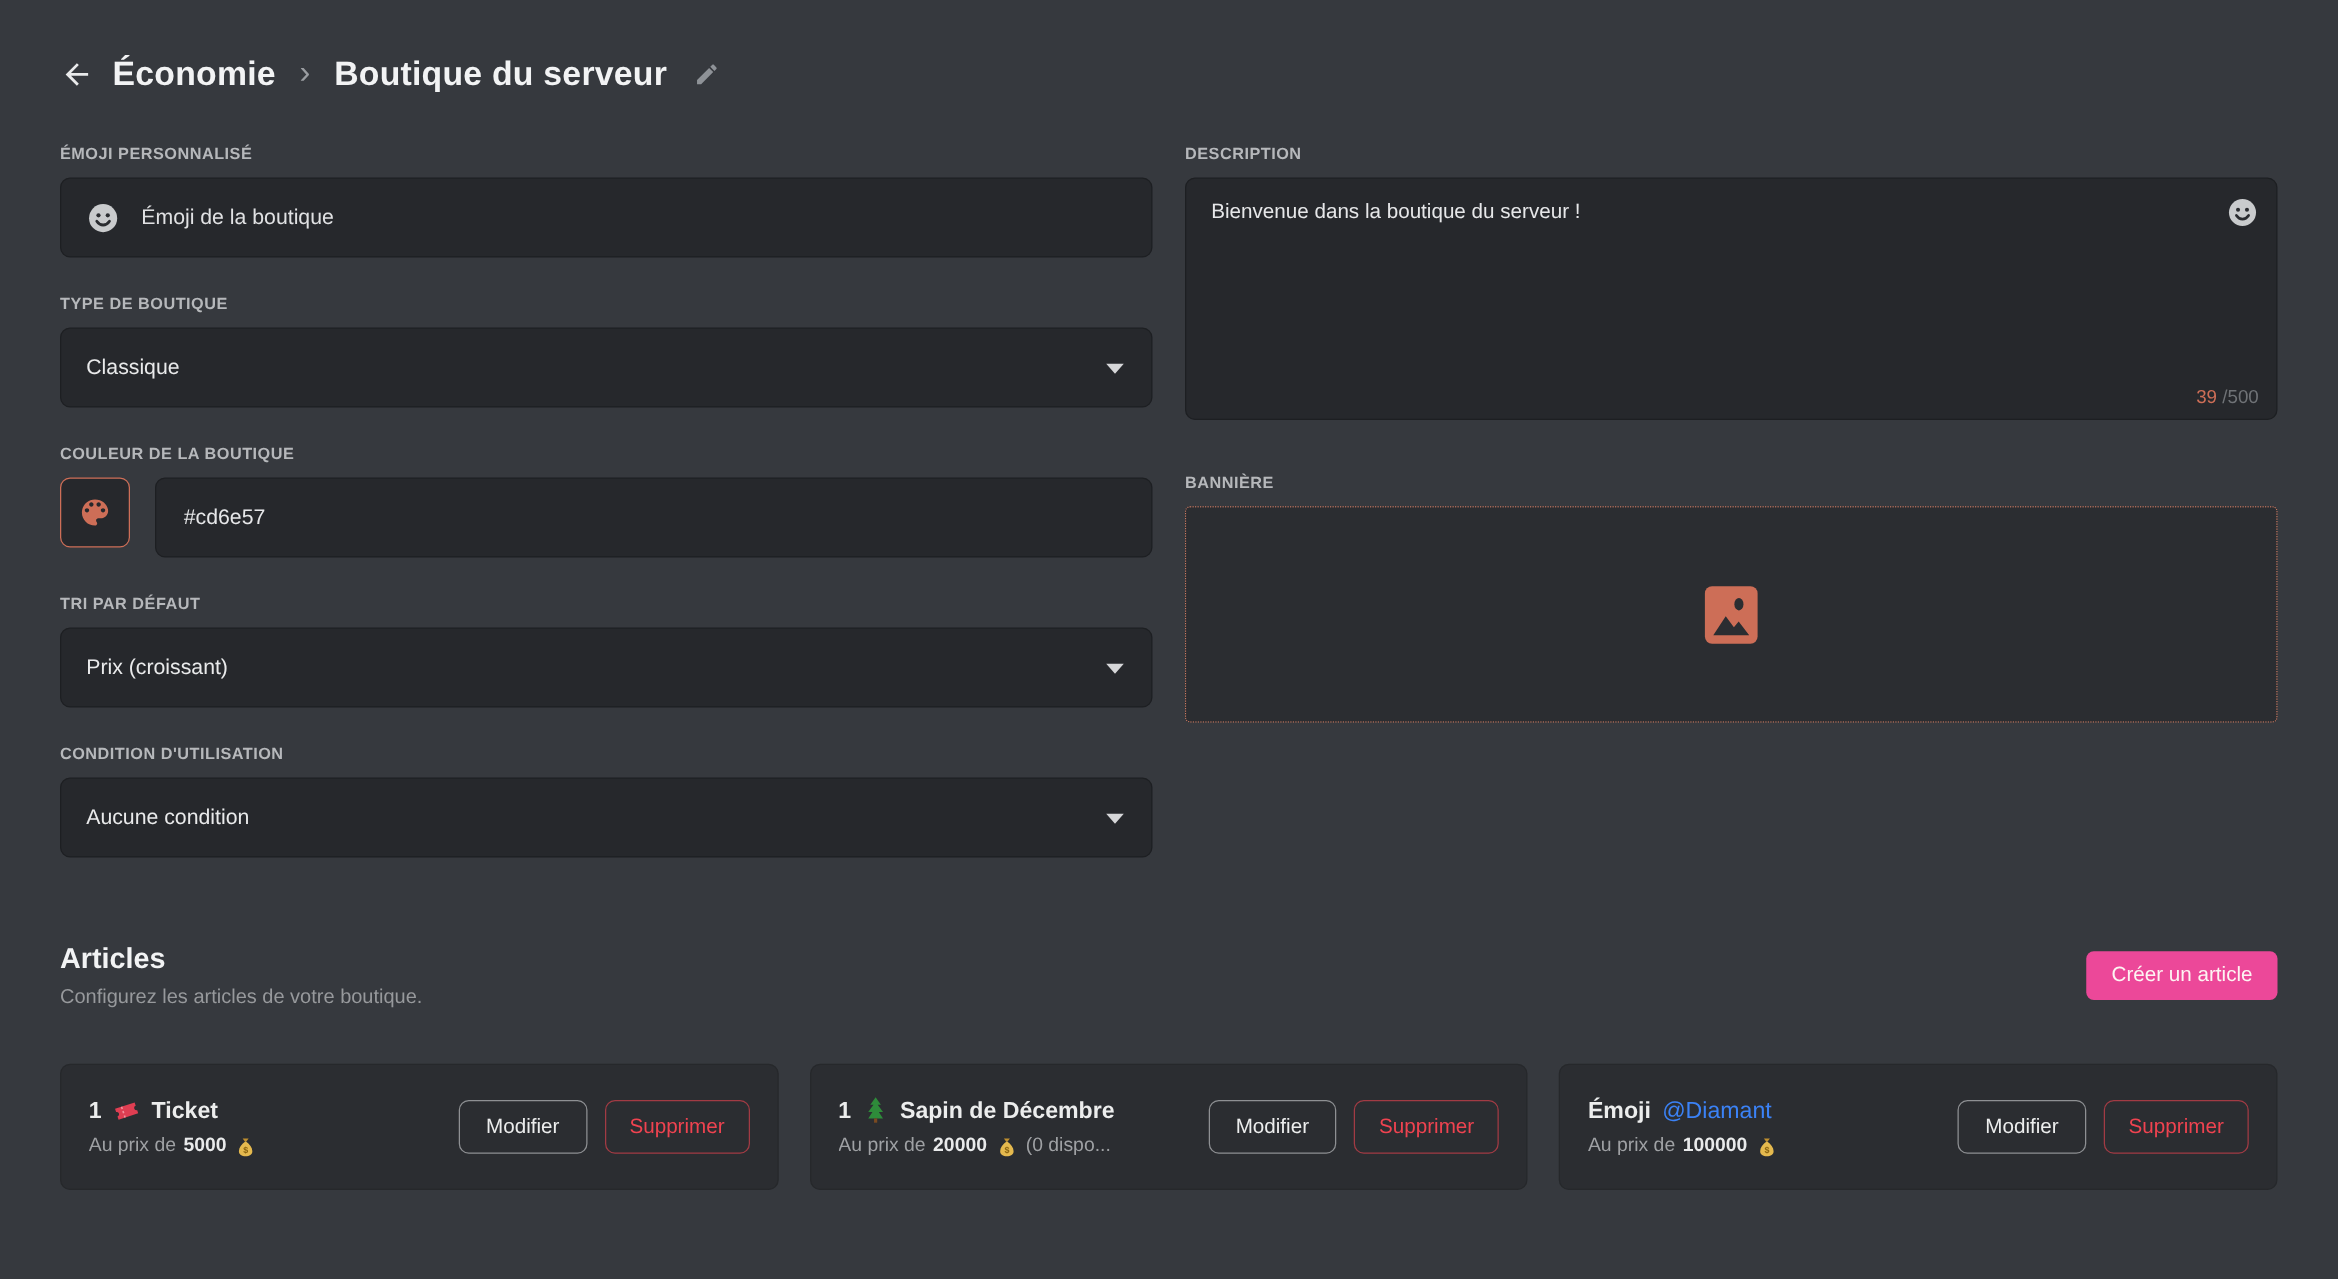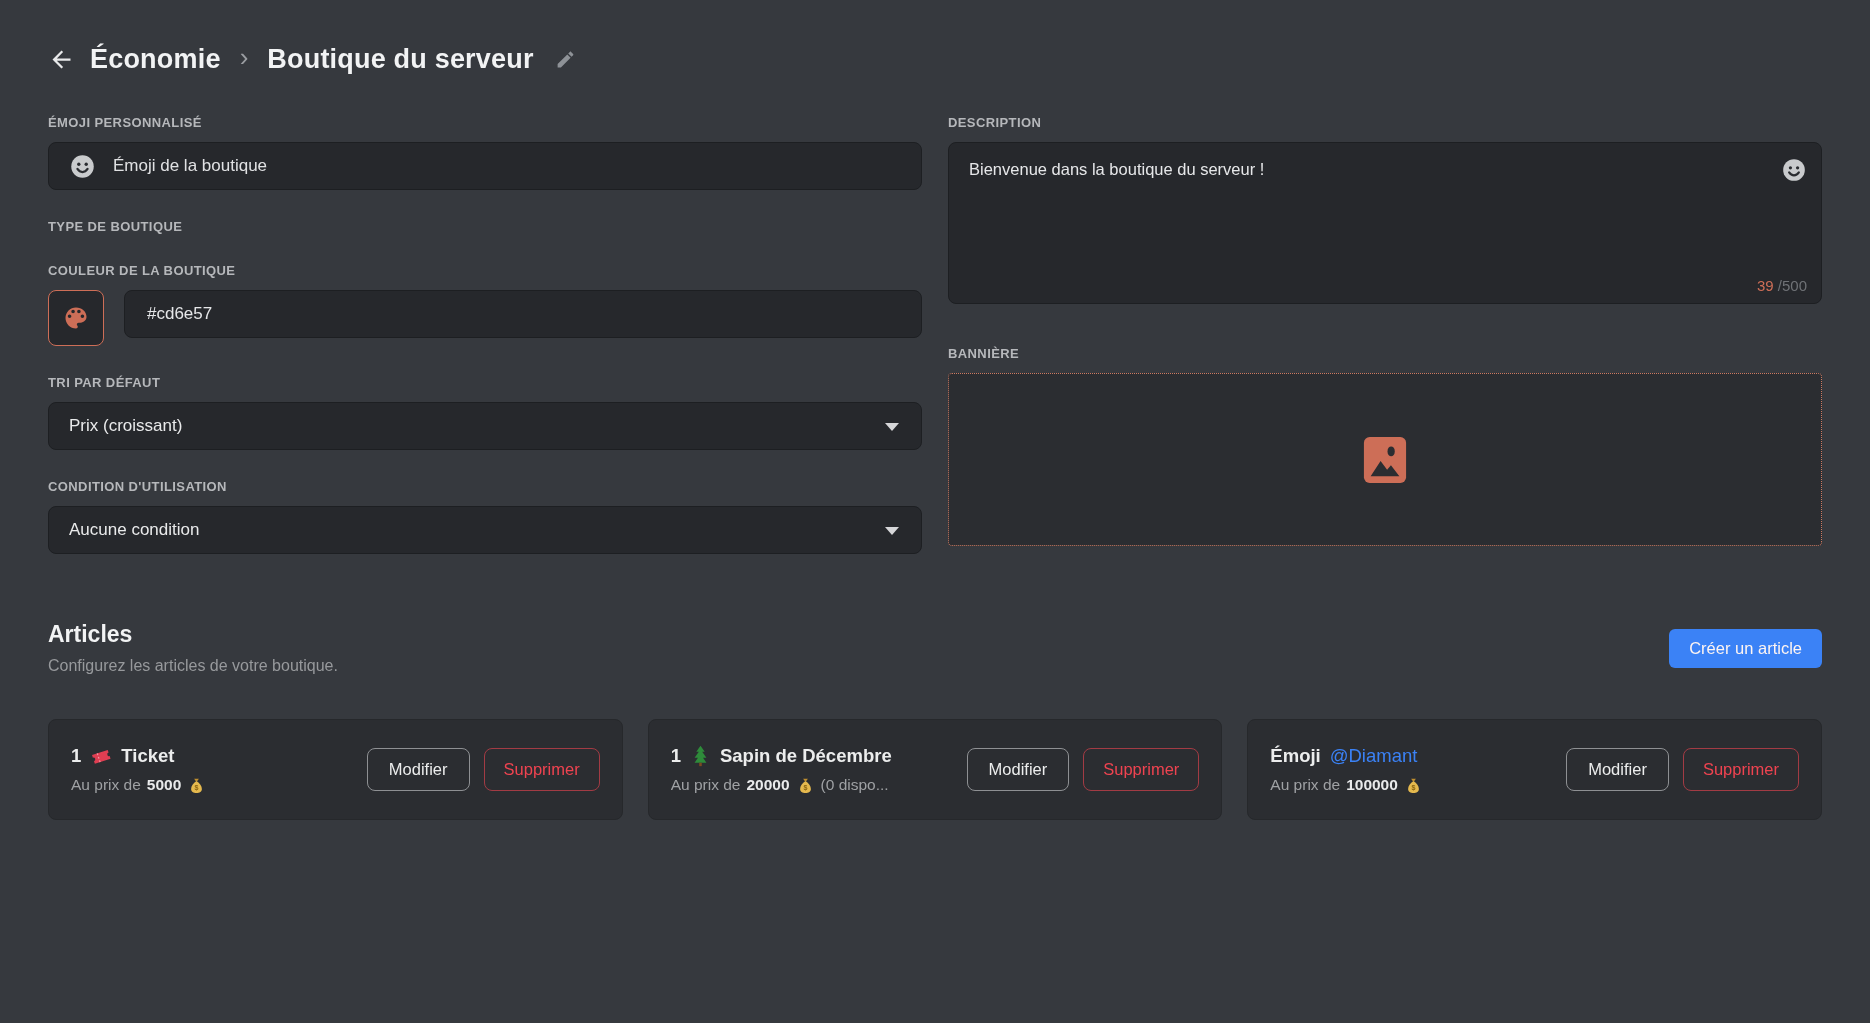--- a/index.html
+++ b/index.html
@@ -22,21 +22,21 @@
   .page-subtitle { margin-top: 15px; font-size: 15.5px; color: #9b9ea2; }
 
   
   .form-grid { margin-top: 38px; display: grid; grid-template-columns: 1fr 1fr; column-gap: 26px; align-items: start; }
   .field { margin-bottom: 29px; }
   .field-label { font-size: 13px; font-weight: 700; color: #b6b8bb; letter-spacing: .4px; margin-bottom: 12px; }
   .control {
     background: #26282c;
     border: 1px solid #1d1f22;
     border-radius: 8px;
-    height: 48px;
+    height: 64px;
     display: flex;
     align-items: center;
     padding: 0 20px;
     font-size: 17px;
     color: #e9eaeb;
     box-sizing: border-box;
     position: relative;
   }
   .select { cursor: pointer; }
   .select .caret {
@@ -61,42 +61,42 @@
   .color-row .hexwrap { flex: 1; }
   .hexwrap input {
     width: 100%; background: transparent; border: none; outline: none;
     font-family: "Liberation Sans", sans-serif; font-size: 17px; color: #e6e7e9;
   }
 
   
   .field-description { margin-bottom: 42px; }
   .textarea-box {
     background: #26282c; border: 1px solid #1d1f22; border-radius: 8px;
-    height: 162px; box-sizing: border-box; position: relative;
+    height: 194px; box-sizing: border-box; position: relative;
     padding: 17px 52px 17px 20px; font-size: 16.5px; color: #e6e7e9;
   }
   .textarea-box .emoji-corner { position: absolute; top: 14px; right: 14px; cursor: pointer; }
   .char-counter { position: absolute; right: 14px; bottom: 9px; font-size: 15px; }
   .char-counter .count { color: #cd6e57; }
   .char-counter .max { color: #6f7276; }
 
   
   .banner-box {
     height: 173px; box-sizing: border-box;
     background: #2b2d31; border: 1px dotted #cc7a61; border-radius: 4px;
     display: flex; align-items: center; justify-content: center; cursor: pointer;
   }
 
   
   .articles { margin-top: 38px; }
   .articles-header { display: flex; justify-content: space-between; align-items: center; }
   .articles-title { font-size: 23px; font-weight: 700; color: #f2f3f4; margin: 0; }
   .articles-subtitle { margin: 9px 0 0 0; font-size: 16px; color: #97999c; }
   .create-article-btn {
-    background: #3b82f6; color: #fdf4f2; border: none; border-radius: 6px;
+    background: #ec4899; color: #fdf4f2; border: none; border-radius: 6px;
     font-family: "Liberation Sans", sans-serif; font-size: 16.5px;
     padding: 10px 20px; cursor: pointer;
   }
 
   .cards-row { margin-top: 44px; display: flex; gap: 25px; }
   .card {
     flex: 1; min-width: 0; background: #2b2d31; border: 1px solid #26282b; border-radius: 8px;
     padding: 16px 22px; box-sizing: border-box; min-height: 101px;
     display: flex; align-items: center; justify-content: space-between; gap: 12px;
   }
@@ -155,20 +155,24 @@
                 <circle cx="15.3" cy="10" r="1.5" fill="#2a2c30"></circle>
                 <path d="M7.5 14.2c1.2 1.8 2.7 2.7 4.5 2.7s3.3-.9 4.5-2.7" stroke="#2a2c30" stroke-width="2" fill="none" stroke-linecap="round"></path>
               </svg>
           </span>
           <input type="text" placeholder="Émoji de la boutique" style="">
         </div>
       </div>
 
       <div class="field">
         <div class="field-label">TYPE DE BOUTIQUE</div>
+        <div class="control select">
+          <span>Classique</span>
+          <span class="caret"></span>
+        </div>
       </div>
 
       <div class="field">
         <div class="field-label">COULEUR DE LA BOUTIQUE</div>
         <div class="color-row">
           <div class="color-btn">
             <span>
               <svg width="28" height="28" viewBox="0 0 24 24" fill="#cd6e57">
                   <path d="M12 3c-4.97 0-9 4.03-9 9s4.03 9 9 9c.83 0 1.5-.67 1.5-1.5 0-.39-.15-.74-.39-1.01-.23-.26-.38-.61-.38-.99 0-.83.67-1.5 1.5-1.5H16c2.76 0 5-2.24 5-5 0-4.42-4.03-8-9-8zm-5.5 9c-.83 0-1.5-.67-1.5-1.5S5.67 9 6.5 9 8 9.67 8 10.5 7.33 12 6.5 12zm3-4C8.67 8 8 7.33 8 6.5S8.67 5 9.5 5s1.5.67 1.5 1.5S10.33 8 9.5 8zm5 0c-.83 0-1.5-.67-1.5-1.5S13.67 5 14.5 5s1.5.67 1.5 1.5S15.33 8 14.5 8zm3 4c-.83 0-1.5-.67-1.5-1.5S16.67 9 17.5 9s1.5.67 1.5 1.5-.67 1.5-1.5 1.5z"></path>
                 </svg>

